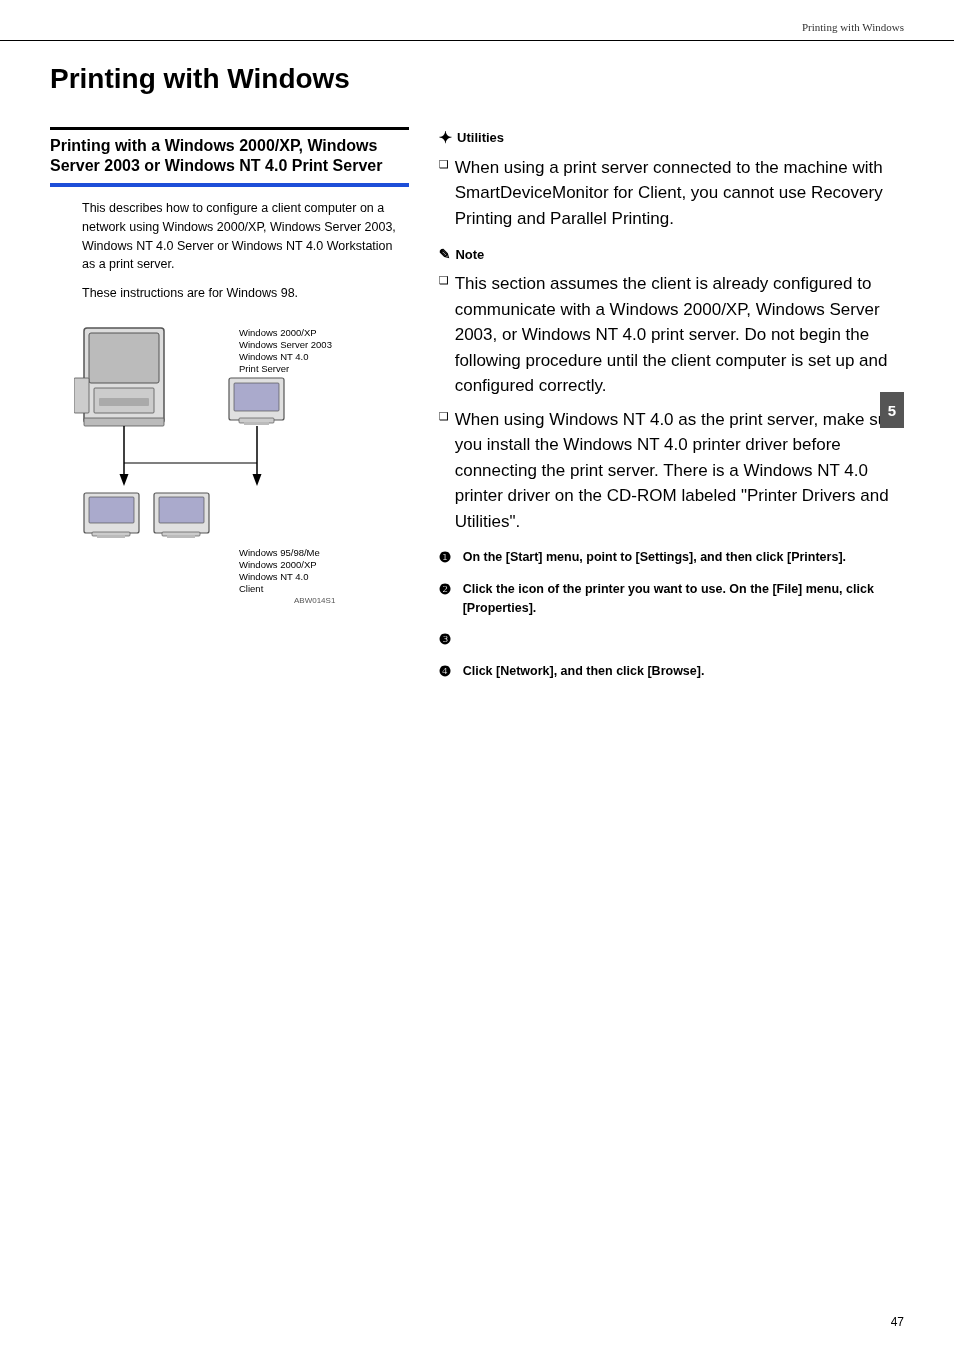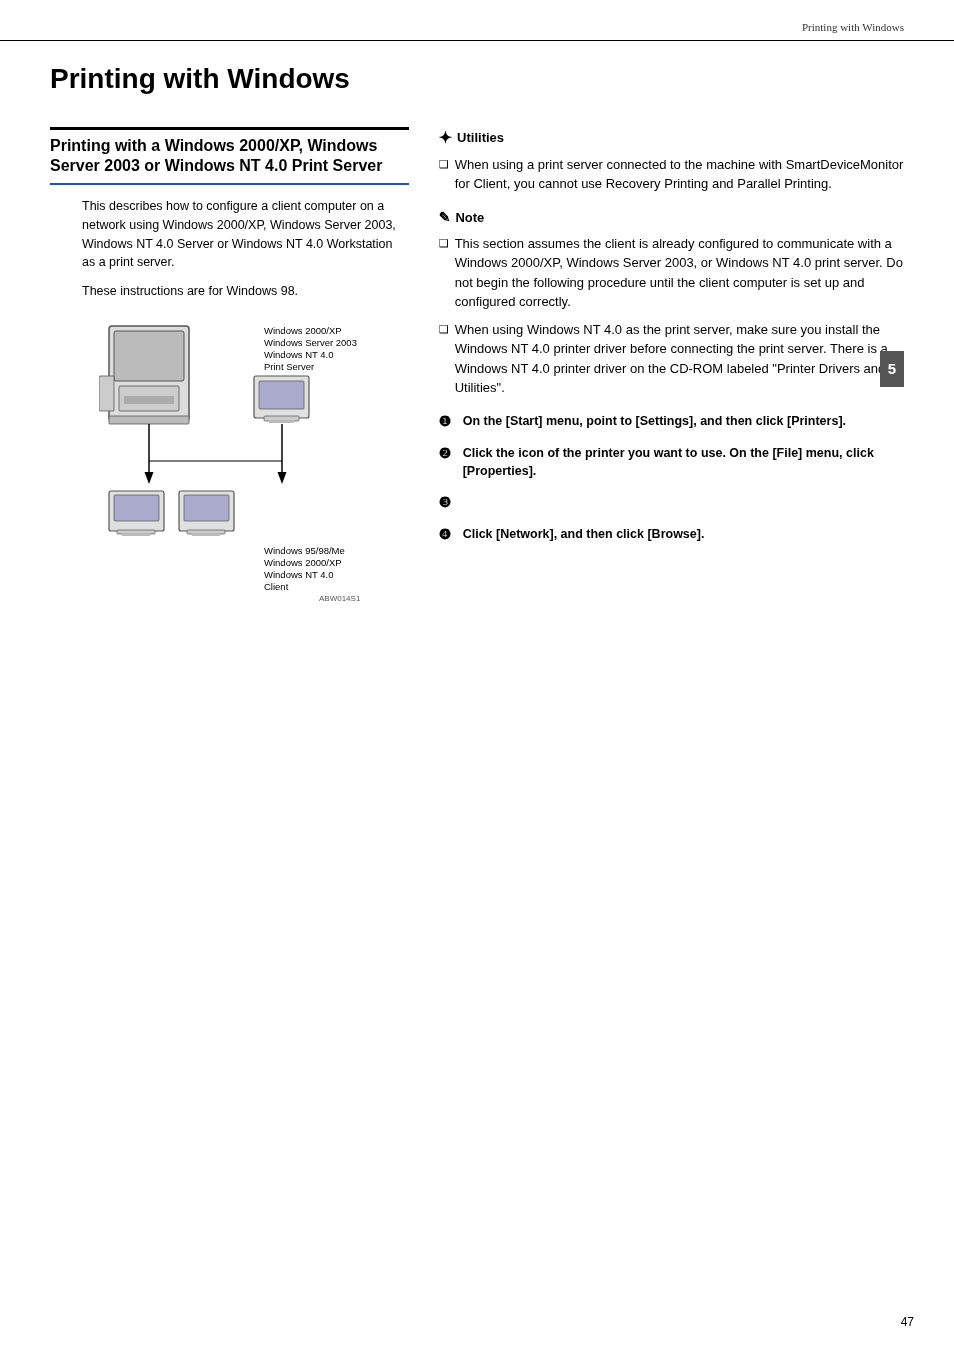--- a/index.html
+++ b/index.html
@@ -50,41 +50,41 @@
 
     .right-column {
       flex: 1;
     }
 
     .section-heading {
       font-size: 16px;
       font-weight: bold;
       font-family: Arial, sans-serif;
       border-top: 3px solid #000;
-      border-bottom: 2px solid #1d4ed8;
+      border-bottom: 4px solid #1d4ed8;
       padding: 6px 0 6px 0;
       margin-bottom: 12px;
       line-height: 1.3;
     }
 
     .body-text {
       font-size: 12.5px;
       line-height: 1.5;
       margin-bottom: 10px;
       font-family: Arial, sans-serif;
       margin-left: 32px;
     }
 
     .body-text strong {
       font-weight: bold;
     }
 
     .diagram-area {
       margin-top: 15px;
-      text-align: right;
+      text-align: center;
       position: relative;
     }
 
     
     .limitation-section, .note-section {
       margin-bottom: 14px;
     }
 
     .limitation-heading, .note-heading {
       font-weight: bold;
@@ -106,21 +106,21 @@
     }
 
     .bullet-list {
       list-style: none;
       padding: 0;
       margin: 0;
     }
 
     .bullet-list li {
       font-family: Arial, sans-serif;
-      font-size: 13px;
+      font-size: 17px;
       line-height: 1.5;
       margin-bottom: 8px;
       padding-left: 16px;
       position: relative;
     }
 
     .bullet-list li::before {
       content: '❑';
       position: absolute;
       left: 0;
@@ -169,21 +169,21 @@
       font-family: Arial, sans-serif;
     }
 
     .right-column-wrapper {
       position: relative;
     }
 
     .page-number {
       position: absolute;
       bottom: 20px;
-      right: 40px;
+      right: 50px;
       font-size: 12px;
       font-family: Arial, sans-serif;
     }
   </style>
 </head>
 <body>
 
 <div class="page-header">
   <span>Printing with Windows</span>
 </div>

